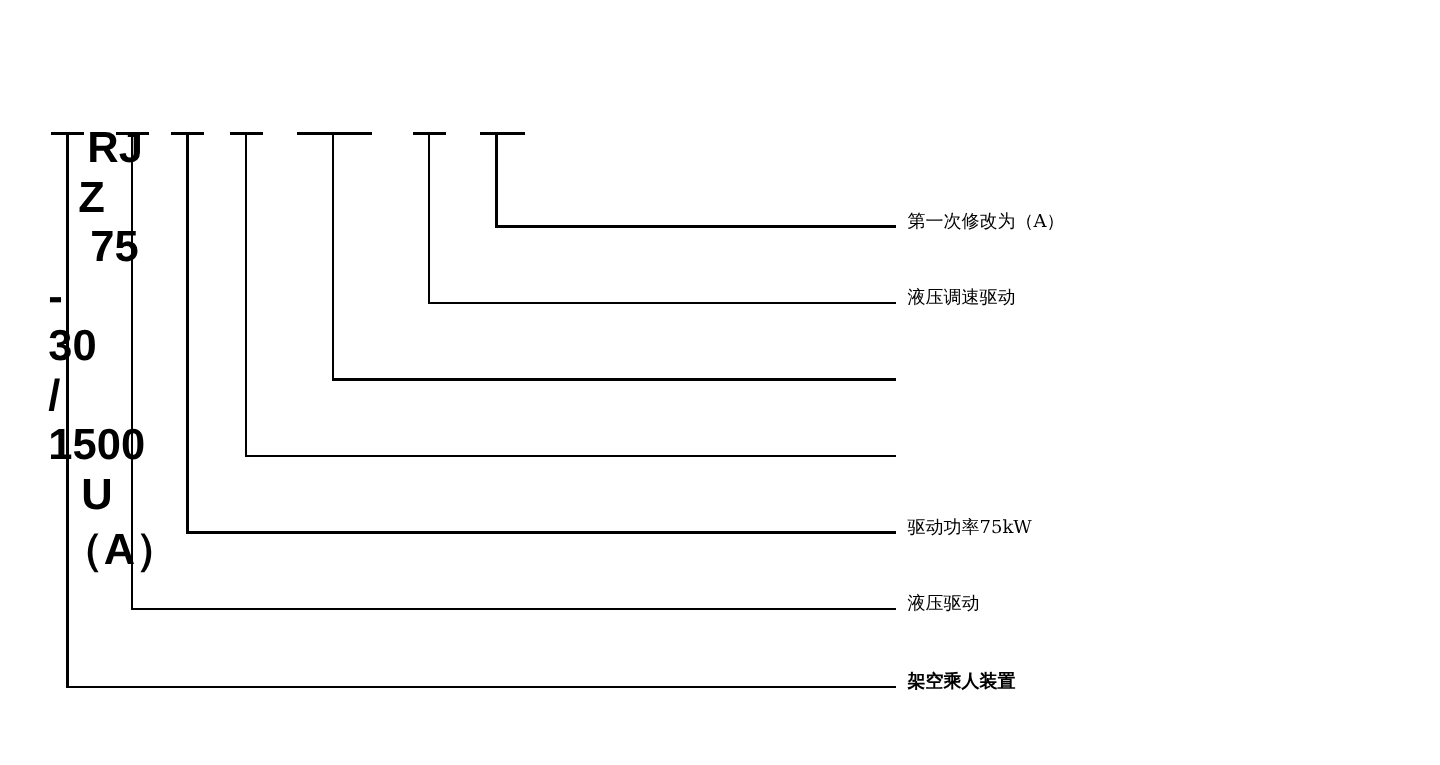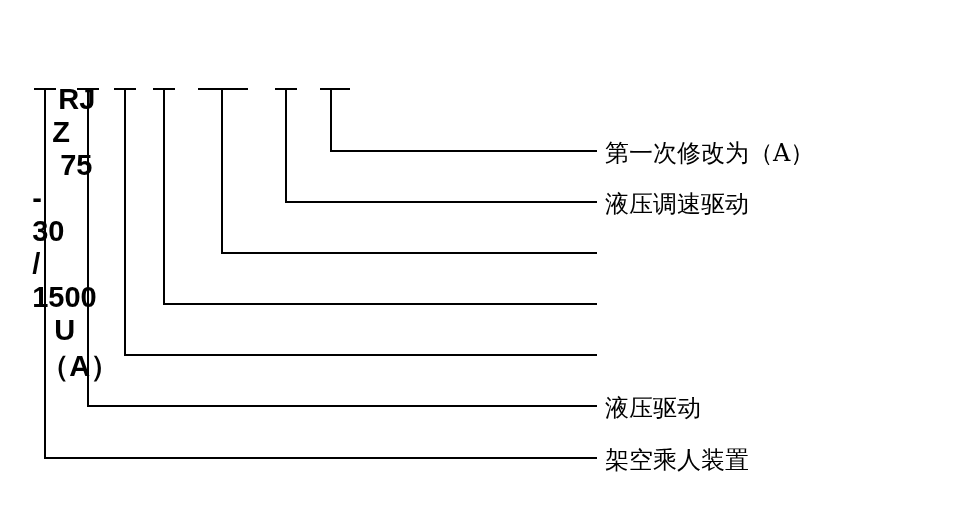--- a/index.html
+++ b/index.html
@@ -40,21 +40,21 @@
     left: 0;
     top: 0;
     width: 960px;
     height: 510px;
   }
   
   .label {
     position: absolute;
     left: 605px;
     font-family: "DejaVu Serif", "Liberation Serif", serif;
-    font-size: 24px;
+    font-size: 12px;
     color: #000000;
     white-space: nowrap;
     line-height: 1;
   }
 </style>
 </head>
 <body>
 
 <div id="page">
 
@@ -91,16 +91,17 @@
       <line x1="77" y1="89" x2="99" y2="89"></line>
       <polyline points="88,89 88,406 597,406"></polyline>
 
       <line x1="34" y1="89" x2="56" y2="89"></line>
       <polyline points="45,89 45,458 597,458"></polyline>
     </g>
   </svg>
 
   <div class="label" style="top:141px;">第一次修改为（A）</div>
   <div class="label" style="top:192px;text-align:right;">液压调速驱动</div>
+  <div class="label" style="top:345px;">驱动功率75kW</div>
   <div class="label" style="top:396px;">液压驱动</div>
-  <div class="label" style="top:448px;">架空乘人装置</div>
+  <div class="label" style="top:448px;font-weight:bold;">架空乘人装置</div>
 
 </div>
 
 </body></html>

